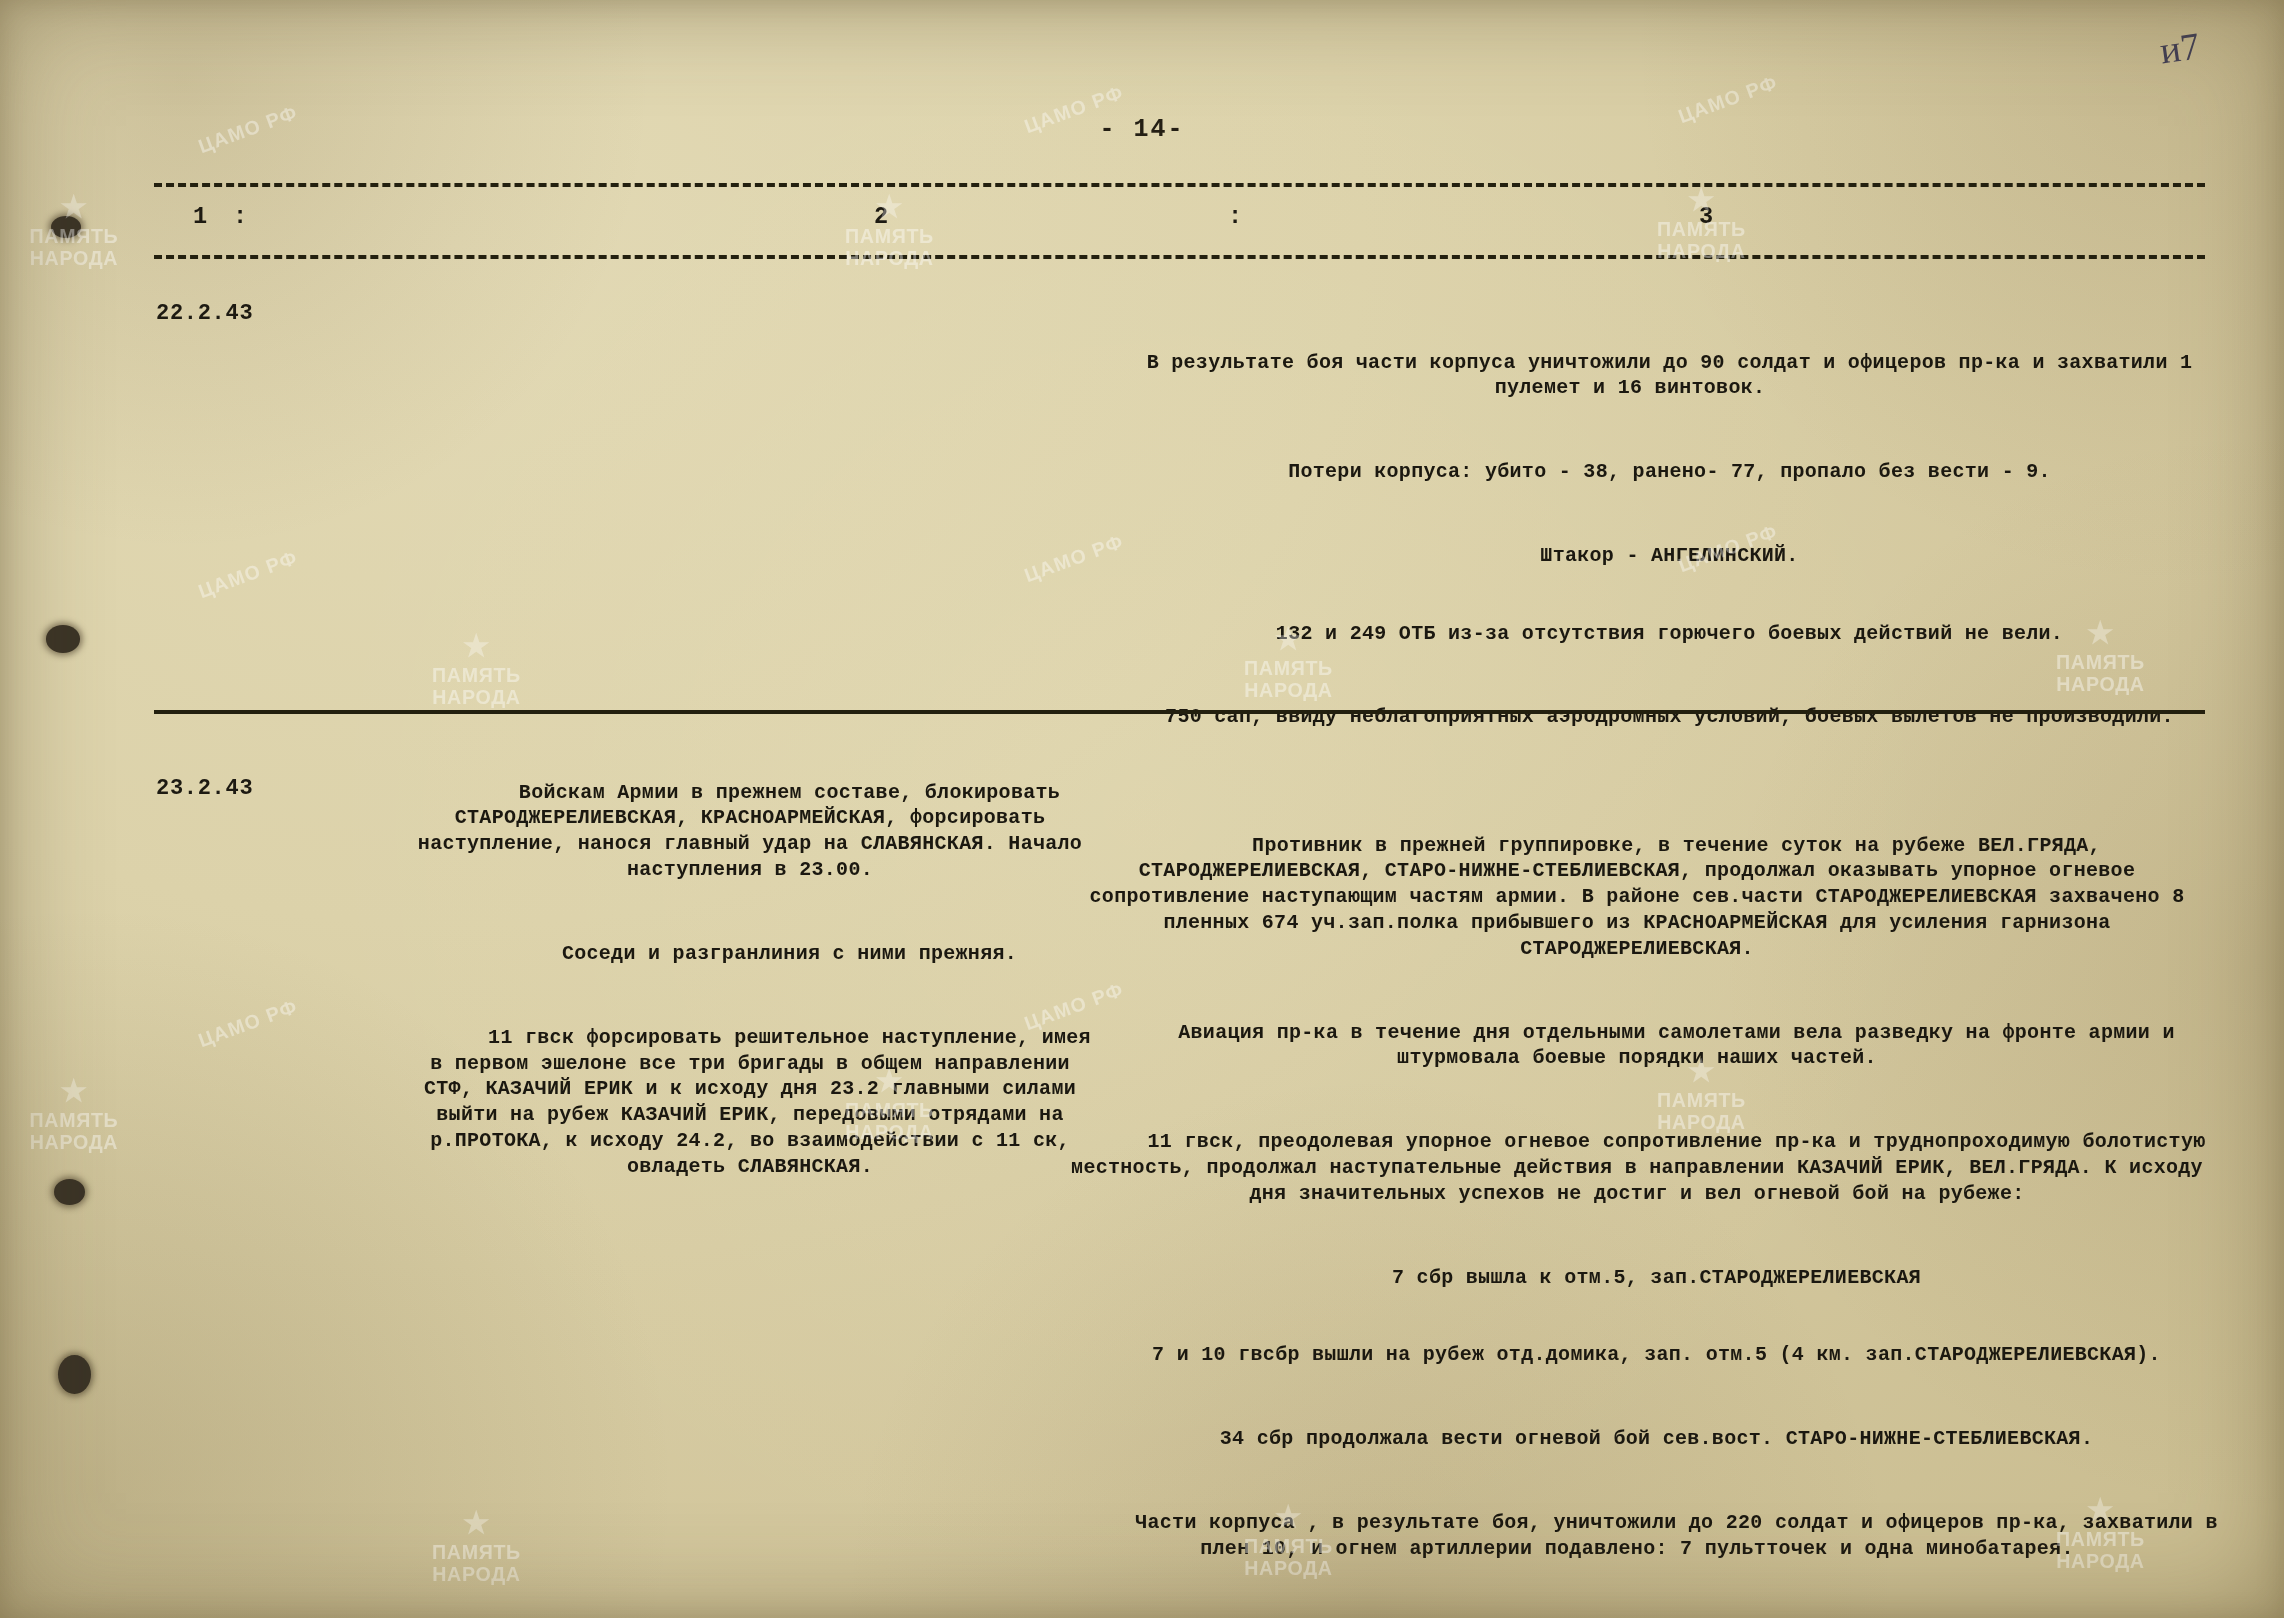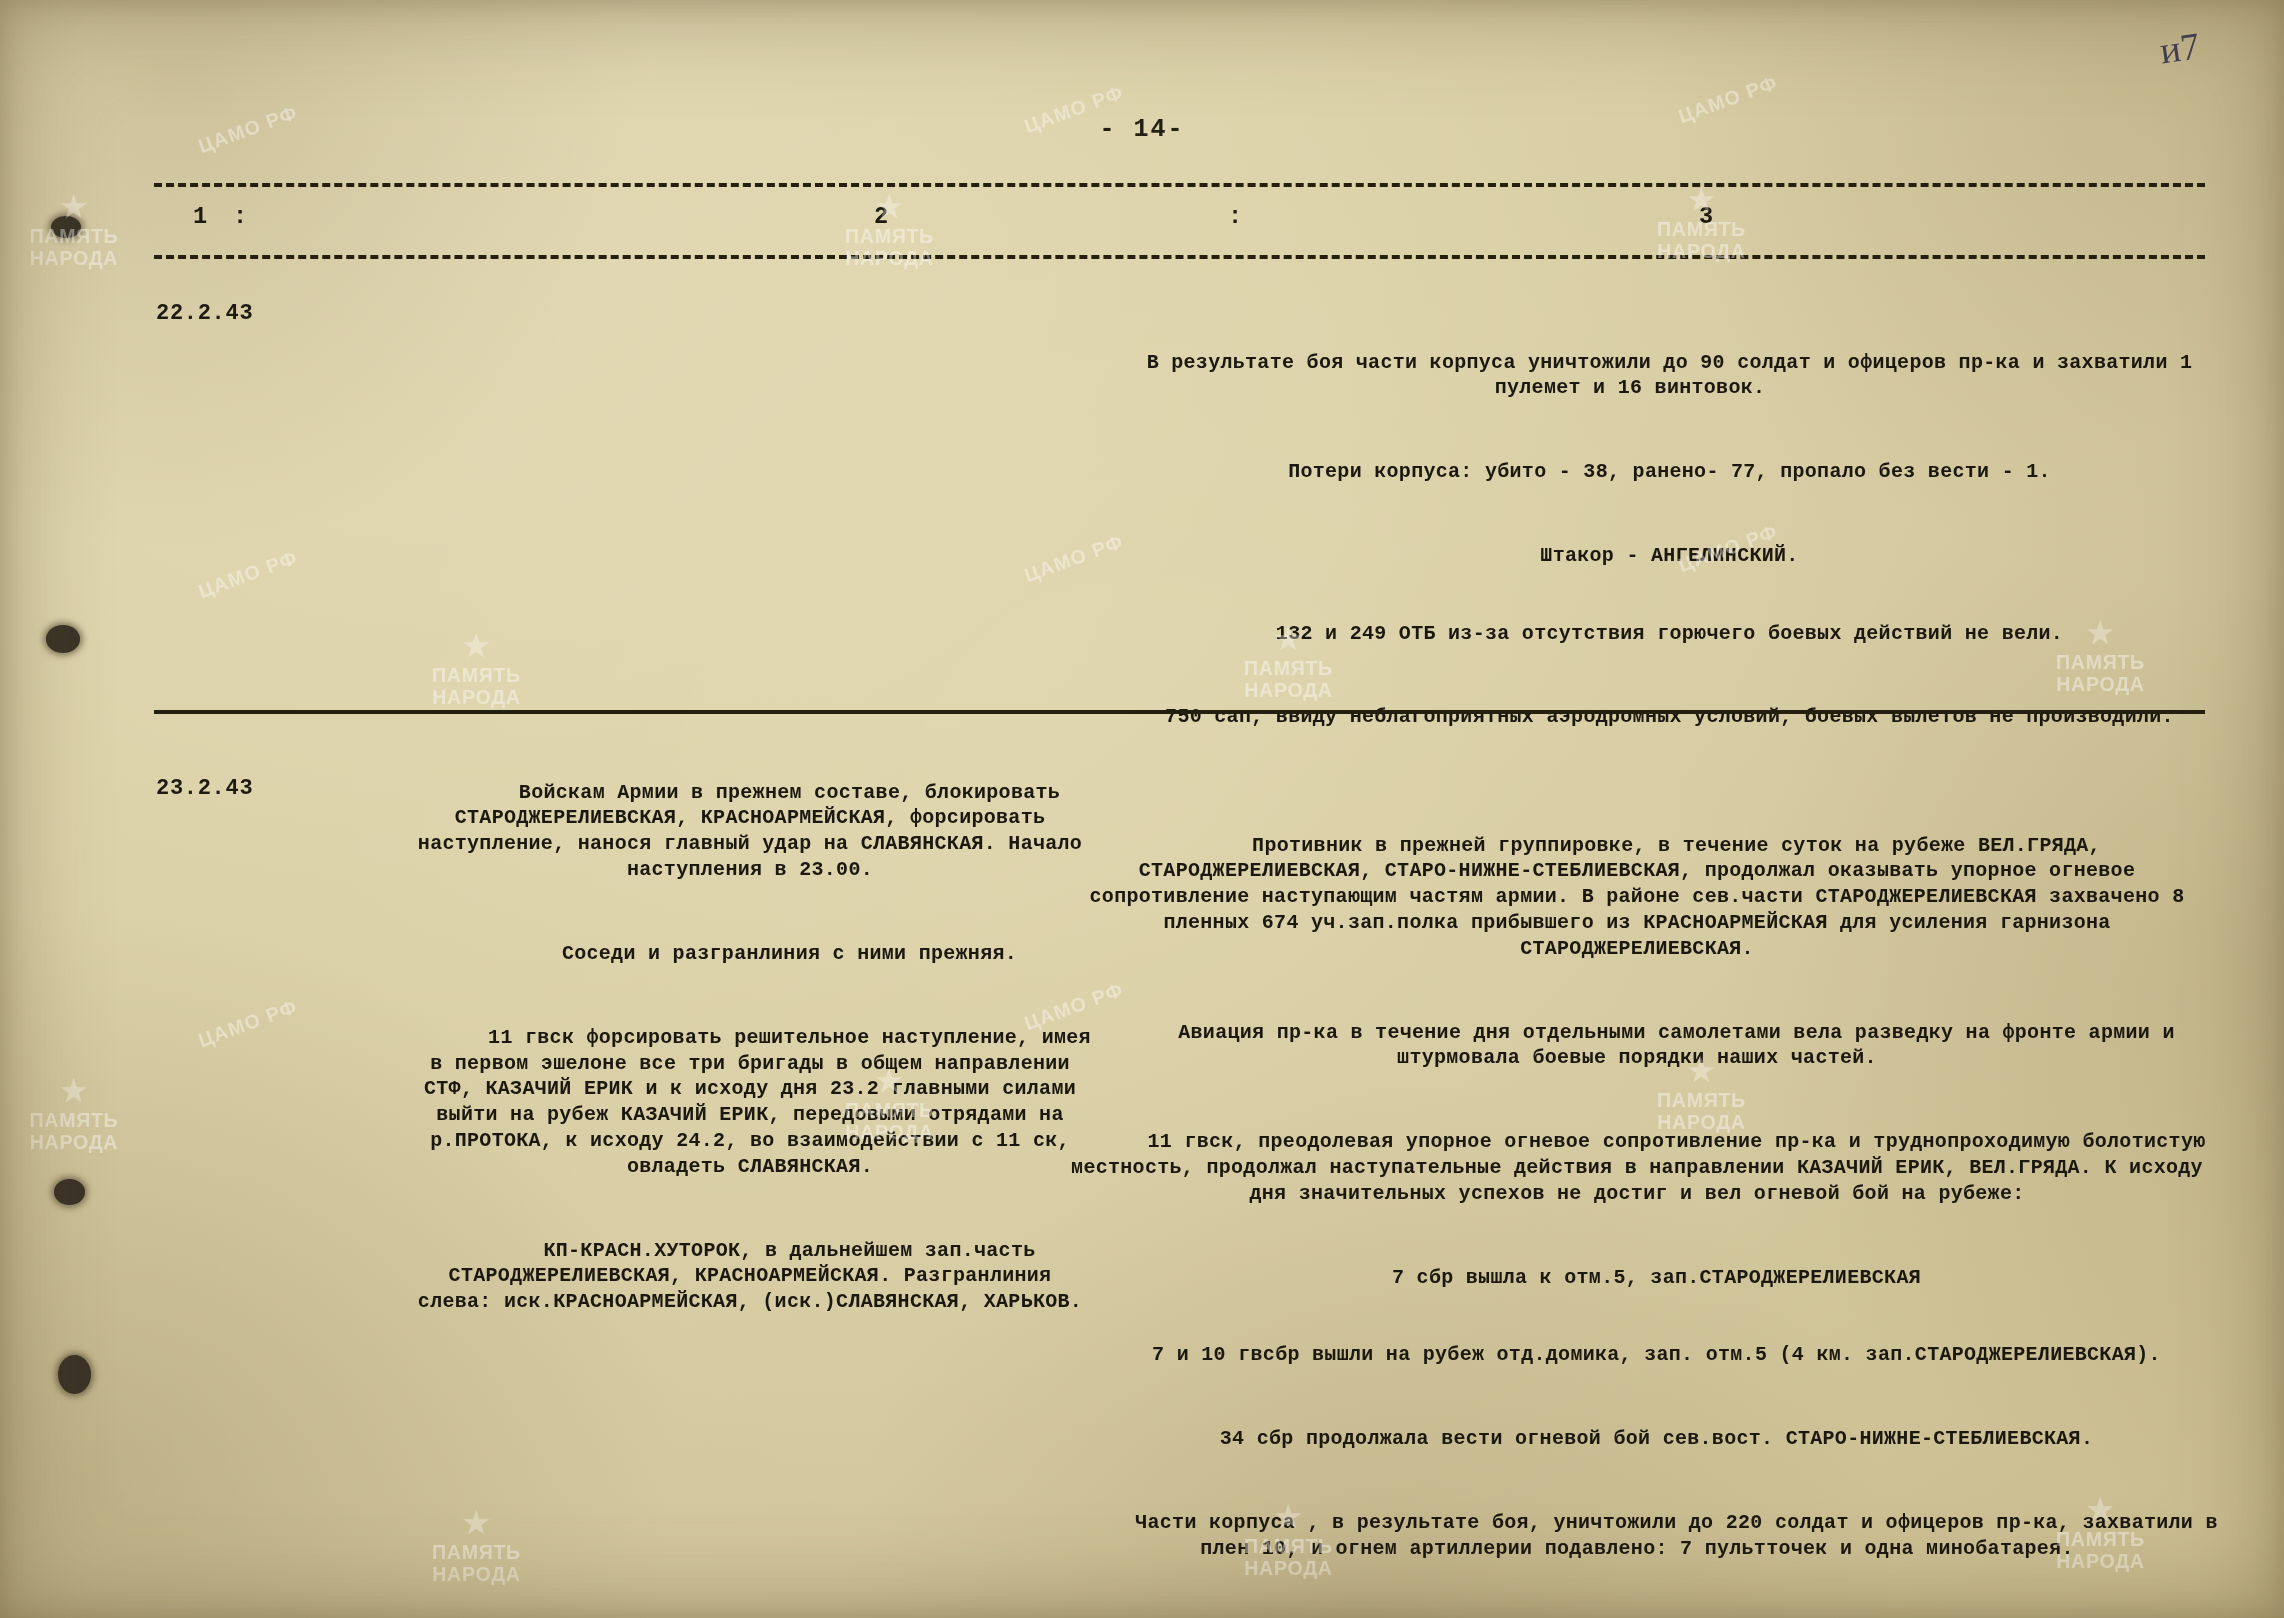--- a/index.html
+++ b/index.html
@@ -197,35 +197,34 @@
       <span class="cn2s">:</span>
       <span class="cn3">3</span>
     </div>
 
     <div class="dashed-rule rule-bot"></div>
 
     <div class="date date-1">22.2.43</div>
 
     <div class="block b-r1">
       <div class="para ind">В результате боя части корпуса уничтожили до 90 солдат и офицеров пр-ка и захватили 1 пулемет и 16 винтовок.</div>
-      <div class="para ind">Потери корпуса: убито - 38, ранено- 77, пропало без вести - 1.</div>
+      <div class="para ind">Потери корпуса: убито - 38, ранено- 77, пропало без вести - 9.</div>
       <div class="para ind tight">Штакор - АНГЕЛИНСКИЙ.</div>
       <div class="para ind">132 и 249 ОТБ из-за отсутствия горючего боевых действий не вели.</div>
       <div class="para ind">750 сап, ввиду неблагоприятных аэродромных условий, боевых вылетов не производили.</div>
     </div>
 
     <div class="sep-rule"></div>
 
     <div class="date date-2">23.2.43</div>
 
     <div class="block b-l2">
       <div class="para ind">Войскам Армии в прежнем составе, блокировать СТАРОДЖЕРЕЛИЕВСКАЯ, КРАСНОАРМЕЙСКАЯ, форсировать наступление, нанося главный удар на СЛАВЯНСКАЯ. Начало наступления в 23.00.</div>
       <div class="para ind">Соседи и разгранлиния с ними прежняя.</div>
       <div class="para ind">11 гвск форсировать решительное наступление, имея в первом эшелоне все три бригады в общем направлении СТФ, КАЗАЧИЙ ЕРИК и к исходу дня 23.2 главными силами выйти на рубеж КАЗАЧИЙ ЕРИК, передовыми отрядами на р.ПРОТОКА, к исходу 24.2, во взаимодействии с 11 ск, овладеть СЛАВЯНСКАЯ.</div>
-      <div class="para ind">КП-КРАСН.ХУТОРОК, в дальнейшем зап.часть СТАРОДЖЕРЕЛИЕВСКАЯ, КРАСНОАРМЕЙСКАЯ. Разгранлиния слева: иск.КРАСНОАРМЕЙСКАЯ, (иск.)СЛАВЯНСКАЯ, ХАРЬКОВ.</div>
     </div>
 
     <div class="block b-r2">
       <div class="para ind">Противник в прежней группировке, в течение суток на рубеже ВЕЛ.ГРЯДА, СТАРОДЖЕРЕЛИЕВСКАЯ, СТАРО-НИЖНЕ-СТЕБЛИЕВСКАЯ, продолжал оказывать упорное огневое сопротивление наступающим частям армии. В районе сев.части СТАРОДЖЕРЕЛИЕВСКАЯ захвачено 8 пленных 674 уч.зап.полка прибывшего из КРАСНОАРМЕЙСКАЯ для усиления гарнизона СТАРОДЖЕРЕЛИЕВСКАЯ.</div>
       <div class="para ind">Авиация пр-ка в течение дня отдельными самолетами вела разведку на фронте армии и штурмовала боевые порядки наших частей.</div>
       <div class="para ind">11 гвск, преодолевая упорное огневое сопротивление пр-ка и труднопроходимую болотистую местность, продолжал наступательные действия в направлении КАЗАЧИЙ ЕРИК, ВЕЛ.ГРЯДА. К исходу дня значительных успехов не достиг и вел огневой бой на рубеже:</div>
       <div class="para ind-sm tight">7 сбр вышла к отм.5, зап.СТАРОДЖЕРЕЛИЕВСКАЯ</div>
       <div class="para ind-sm">7 и 10 гвсбр вышли на рубеж отд.домика, зап. отм.5 (4 км. зап.СТАРОДЖЕРЕЛИЕВСКАЯ).</div>
       <div class="para ind-sm">34 сбр продолжала вести огневой бой сев.вост. СТАРО-НИЖНЕ-СТЕБЛИЕВСКАЯ.</div>
       <div class="para ind">Части корпуса , в результате боя, уничтожили до 220 солдат и офицеров пр-ка, захватили в плен 10, и огнем артиллерии подавлено: 7 пультточек и одна минобатарея.</div>

